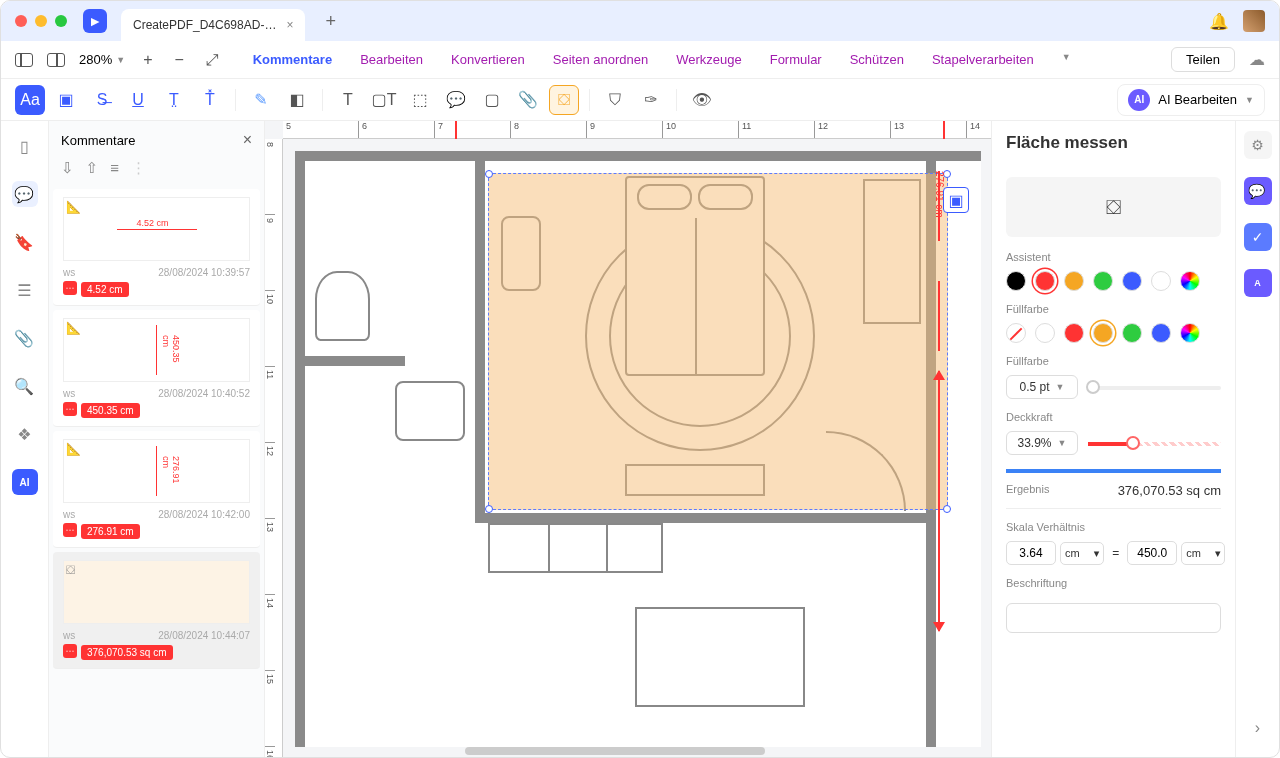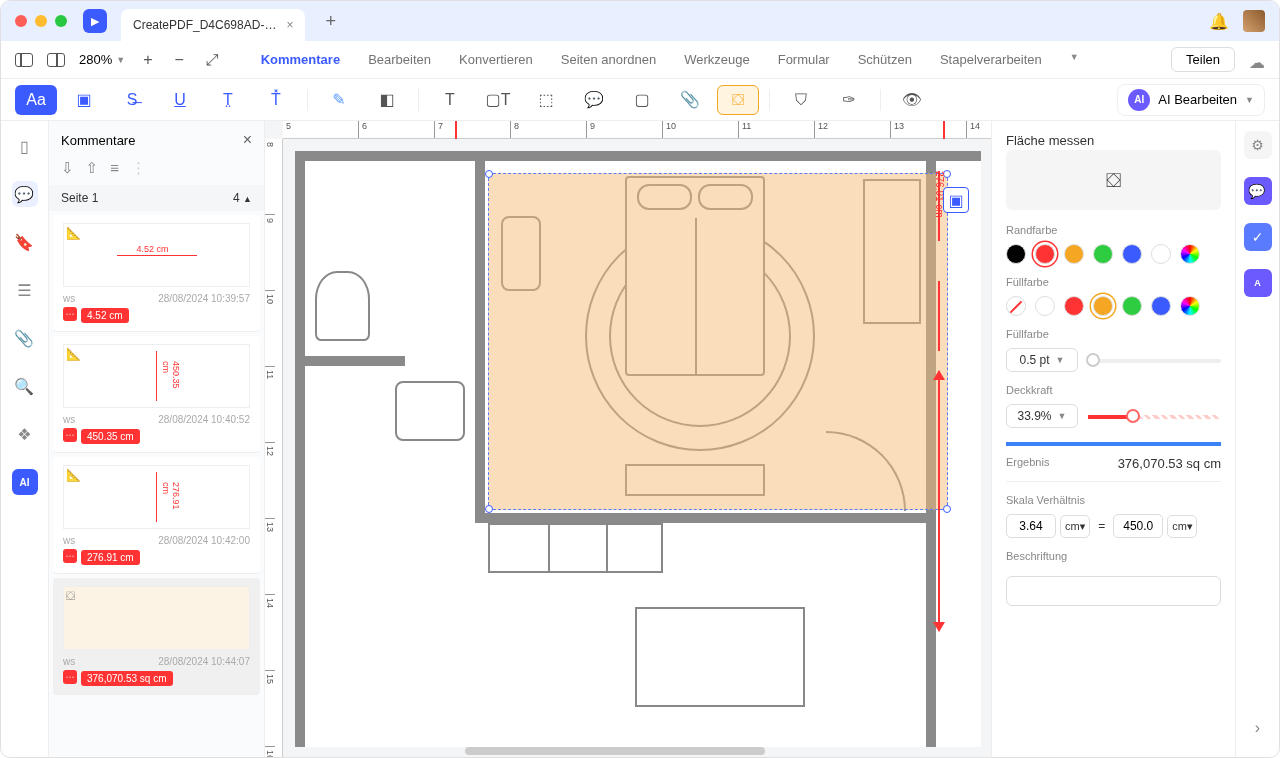--- a/index.html
+++ b/index.html
@@ -7,36 +7,36 @@
 .titlebar{height:40px;background:#e8efff;display:flex;align-items:center;padding:0 14px;gap:8px}
 .traffic{display:flex;gap:8px}
 .tl{width:12px;height:12px;border-radius:50%}
 .app-icon{width:24px;height:24px;background:#3b5bff;border-radius:6px;display:flex;align-items:center;justify-content:center;color:#fff;font-weight:bold;font-size:15px;margin-left:8px}
 .tab{background:#fff;border-radius:8px 8px 0 0;height:32px;display:flex;align-items:center;padding:0 12px;gap:10px;font-size:12px;color:#333;margin-left:6px;margin-top:8px}
 .tab .close-x{color:#888;cursor:pointer}
 .add-tab{margin-left:12px;color:#666;font-size:18px;cursor:pointer}
 .titlebar-right{margin-left:auto;display:flex;align-items:center;gap:14px}
 .bell{font-size:16px;color:#555}
 .avatar{width:22px;height:22px;border-radius:4px;background:linear-gradient(45deg,#d4a070,#8b5a2b)}
-.menubar{height:38px;display:flex;align-items:center;padding:0 14px;gap:28px;border-bottom:1px solid #eee;font-size:13px}
+.menubar{height:38px;display:flex;align-items:center;padding:0 14px;gap:20px;border-bottom:1px solid #eee;font-size:13px}
 .mb-left{display:flex;align-items:center;gap:14px}
 .mb-icon{width:18px;height:14px;border:1.5px solid #555;border-radius:3px;position:relative;cursor:pointer}
 .mb-icon.s1::before{content:"";position:absolute;left:4px;top:0;bottom:0;width:1.5px;background:#555}
 .mb-icon.s2::before{content:"";position:absolute;left:8px;top:0;bottom:0;width:1.5px;background:#555}
 .zoom{display:flex;align-items:center;gap:4px;cursor:pointer}
 .zoom span.chev{font-size:9px;color:#888}
 .pm{font-size:16px;color:#555;cursor:pointer;padding:0 4px}
 .menu-items{display:flex;gap:28px;margin-left:10px}
-.menu-item{cursor:pointer;font-weight:500;color:#737373}
+.menu-item{cursor:pointer;font-weight:500;color:#a21caf}
 .menu-item.active{color:#3b5bff;font-weight:600}
-.mb-right{margin-left:auto;display:flex;align-items:flex-end;gap:14px}
+.mb-right{margin-left:auto;display:flex;align-items:center;gap:14px}
 .share-btn{border:1px solid #ddd;border-radius:6px;padding:4px 14px;font-size:13px;cursor:pointer}
 .cloud-icon{color:#888;font-size:16px}
 .toolbar{height:42px;display:flex;align-items:center;justify-content:center;gap:6px;border-bottom:1px solid #eee;padding:0 14px}
-.tb-btn{width:42px;height:30px;display:flex;align-items:center;justify-content:center;border-radius:6px;cursor:pointer;color:#555;font-size:16px}
+.tb-btn{width:30px;height:30px;display:flex;align-items:center;justify-content:center;border-radius:6px;cursor:pointer;color:#555;font-size:16px}
 .tb-btn.active{background:#3b5bff;color:#fff}
 .tb-btn.active-o{background:#fff4e0;border:1px solid #f5a623}
 .tb-sep{width:1px;height:22px;background:#eee;margin:0 4px}
 .ai-btn{display:flex;align-items:center;gap:8px;border:1px solid #eee;border-radius:8px;padding:4px 10px;cursor:pointer;font-size:13px;margin-left:auto}
 .ai-badge{width:22px;height:22px;border-radius:50%;background:#6b5bff;color:#fff;display:flex;align-items:center;justify-content:center;font-size:10px;font-weight:bold}
 .workspace{flex:1;display:flex;overflow:hidden}
 .left-rail{width:48px;border-right:1px solid #eee;display:flex;flex-direction:column;align-items:center;padding-top:12px;gap:22px}
 .rail-btn{width:26px;height:26px;display:flex;align-items:center;justify-content:center;border-radius:6px;cursor:pointer;color:#888;font-size:16px}
 .rail-btn.active{background:#eaf0ff;color:#3b5bff}
 .rail-btn.ai{background:#3b5bff;color:#fff;font-size:10px;font-weight:bold}
@@ -91,41 +91,41 @@
 .measure-v{position:absolute;top:20px;right:34px;width:16px;height:180px;color:#f33;font-size:10px;writing-mode:vertical-rl;text-align:center;display:flex;align-items:center}
 .measure-v::before,.measure-v::after{content:"";position:absolute;left:7px;width:2px;background:#f33}
 .measure-v::before{top:0;height:70px}.measure-v::after{bottom:0;height:70px}
 .measure-v2{position:absolute;top:220px;right:34px;width:16px;height:260px}
 .measure-v2::before{content:"";position:absolute;left:7px;top:0;bottom:0;width:2px;background:#f33}
 .arr-up,.arr-dn{position:absolute;left:2px;width:0;height:0;border-left:6px solid transparent;border-right:6px solid transparent}
 .arr-up{top:-1px;border-bottom:10px solid #f33}.arr-dn{bottom:-1px;border-top:10px solid #f33}
 .ctx-btn{position:absolute;top:36px;right:12px;width:26px;height:26px;border:1.5px solid #3b5bff;border-radius:4px;background:#fff;display:flex;align-items:center;justify-content:center;color:#3b5bff;cursor:pointer}
 .hscroll{position:absolute;bottom:2px;left:200px;width:300px;height:8px;background:#ccc;border-radius:4px}
 .right-panel{width:244px;border-left:1px solid #eee;padding:12px 14px;font-size:12px;color:#333;overflow-y:auto}
-.rp-title{font-size:13px;font-weight:400;margin-bottom:2px}
+.rp-title{font-size:17px;font-weight:700;margin-bottom:24px}
 .rp-preview{height:60px;background:#f5f5f5;border-radius:6px;display:flex;align-items:center;justify-content:center;margin-bottom:14px;font-size:20px}
 .rp-label{font-size:11px;color:#888;margin-bottom:8px;margin-top:12px}
 .swatches{display:flex;gap:9px;margin-bottom:4px}
 .sw{width:20px;height:20px;border-radius:50%;cursor:pointer;border:1px solid #ddd}
 .sw.sel{box-shadow:0 0 0 2px #fff,0 0 0 3.5px currentColor}
 .sw.none{background:#fff;position:relative}
 .sw.none::after{content:"";position:absolute;top:9px;left:1px;right:1px;height:2px;background:#f33;transform:rotate(-45deg)}
 .sw.rainbow{background:conic-gradient(red,yellow,lime,cyan,blue,magenta,red)}
 .dd{display:flex;align-items:center;border:1px solid #ddd;border-radius:6px;padding:4px 8px;gap:6px;cursor:pointer;width:72px;justify-content:center}
 .dd .chev{font-size:9px;color:#888}
 .slider-row{display:flex;align-items:center;gap:10px}
 .slider-w{flex:1;height:10px;position:relative}
 .slider-track{position:absolute;top:4px;left:0;right:0;height:4px;background:#f5c0c0;border-radius:2px}
 .slider-fill{position:absolute;top:4px;left:0;width:34%;height:4px;background:#f33}
 .slider-thumb{position:absolute;top:-2px;left:34%;width:14px;height:14px;border:2px solid #f66;border-radius:50%;background:#fff;transform:translateX(-50%)}
 .result-row{display:flex;justify-content:space-between;padding:10px 0;border-top:4px solid #3b82f6;border-bottom:1px solid #eee;margin-top:14px;font-size:13px}
 .result-row .lbl{color:#888;font-size:11px}
 .scale-row{display:flex;align-items:center;gap:4px;margin-top:4px}
 .scale-in{border:1px solid #ddd;border-radius:5px;padding:4px 6px;width:50px;font-size:12px;text-align:center}
-.unit-dd{border:1px solid #ddd;border-radius:5px;padding:4px 4px;font-size:11px;display:flex;align-items:center;gap:0;cursor:pointer}
+.unit-dd{border:1px solid #ddd;border-radius:5px;padding:4px 4px;font-size:11px;display:flex;align-items:center;gap:14px;cursor:pointer}
 .eq{padding:0 4px}
 .caption-in{border:1px solid #ddd;border-radius:6px;height:30px;width:100%;margin-top:6px}
 .right-rail{width:44px;border-left:1px solid #eee;display:flex;flex-direction:column;align-items:center;padding-top:10px;gap:18px}
 .rr-btn{width:28px;height:28px;border-radius:6px;display:flex;align-items:center;justify-content:center;cursor:pointer;color:#888;background:#f5f5f5;font-size:14px}
 .rr-btn.purple{background:#6b5bff;color:#fff}
 .rr-btn.check{background:#5b7bff;color:#fff}
 .expand-chev{margin-top:auto;margin-bottom:20px;color:#888;cursor:pointer}
 .ruler-marker{position:absolute;top:0;width:2px;height:18px;background:#f33}
 </style>
 </head>
@@ -227,24 +227,20 @@
     <div class="cp-header">
       <span>Kommentare</span>
       <span class="cp-close">×</span>
     </div>
     <div class="cp-tools">
       <span>⇩</span>
       <span>⇧</span>
       <span>≡</span>
       <span style="opacity:.4">⋮</span>
     </div>
-    <div class="cp-page">
-      <span>Seite 1</span>
-      <span><span>4</span> <span style="font-size:9px">▲</span></span>
-    </div>
     <div class="cp-list">
       <div class="cp-item">
         <div class="cp-thumb">
             <span class="marker-icon">📐</span>
             <span style="border-top:1px solid #f33;width:80px;position:relative">
               <span style="position:absolute;top:-12px;left:20px">4.52 cm</span>
             </span>
           </div>
         <div class="cp-meta">
             <span>ws</span>
@@ -367,21 +363,21 @@
           <div class="arr-dn"></div>
         </div>
       <div class="ctx-btn">▣</div>
     </div>
     <div class="hscroll"></div>
   </div>
 
   <div class="right-panel">
     <div class="rp-title">Fläche messen</div>
     <div class="rp-preview">⛋</div>
-    <div class="rp-label">Randfarbe</div>
+    <div class="rp-label">Assistent</div>
     <div class="swatches">
       <div class="sw" style="background:#000"></div>
       <div class="sw sel" style="background:#ff3333;color:#ff3333"></div>
       <div class="sw" style="background:#f5a623"></div>
       <div class="sw" style="background:#2ecc40"></div>
       <div class="sw" style="background:#3b5bff"></div>
       <div class="sw" style="background:#fff"></div>
       <div class="sw rainbow"></div>
     </div>
     <div class="rp-label">Füllfarbe</div>

